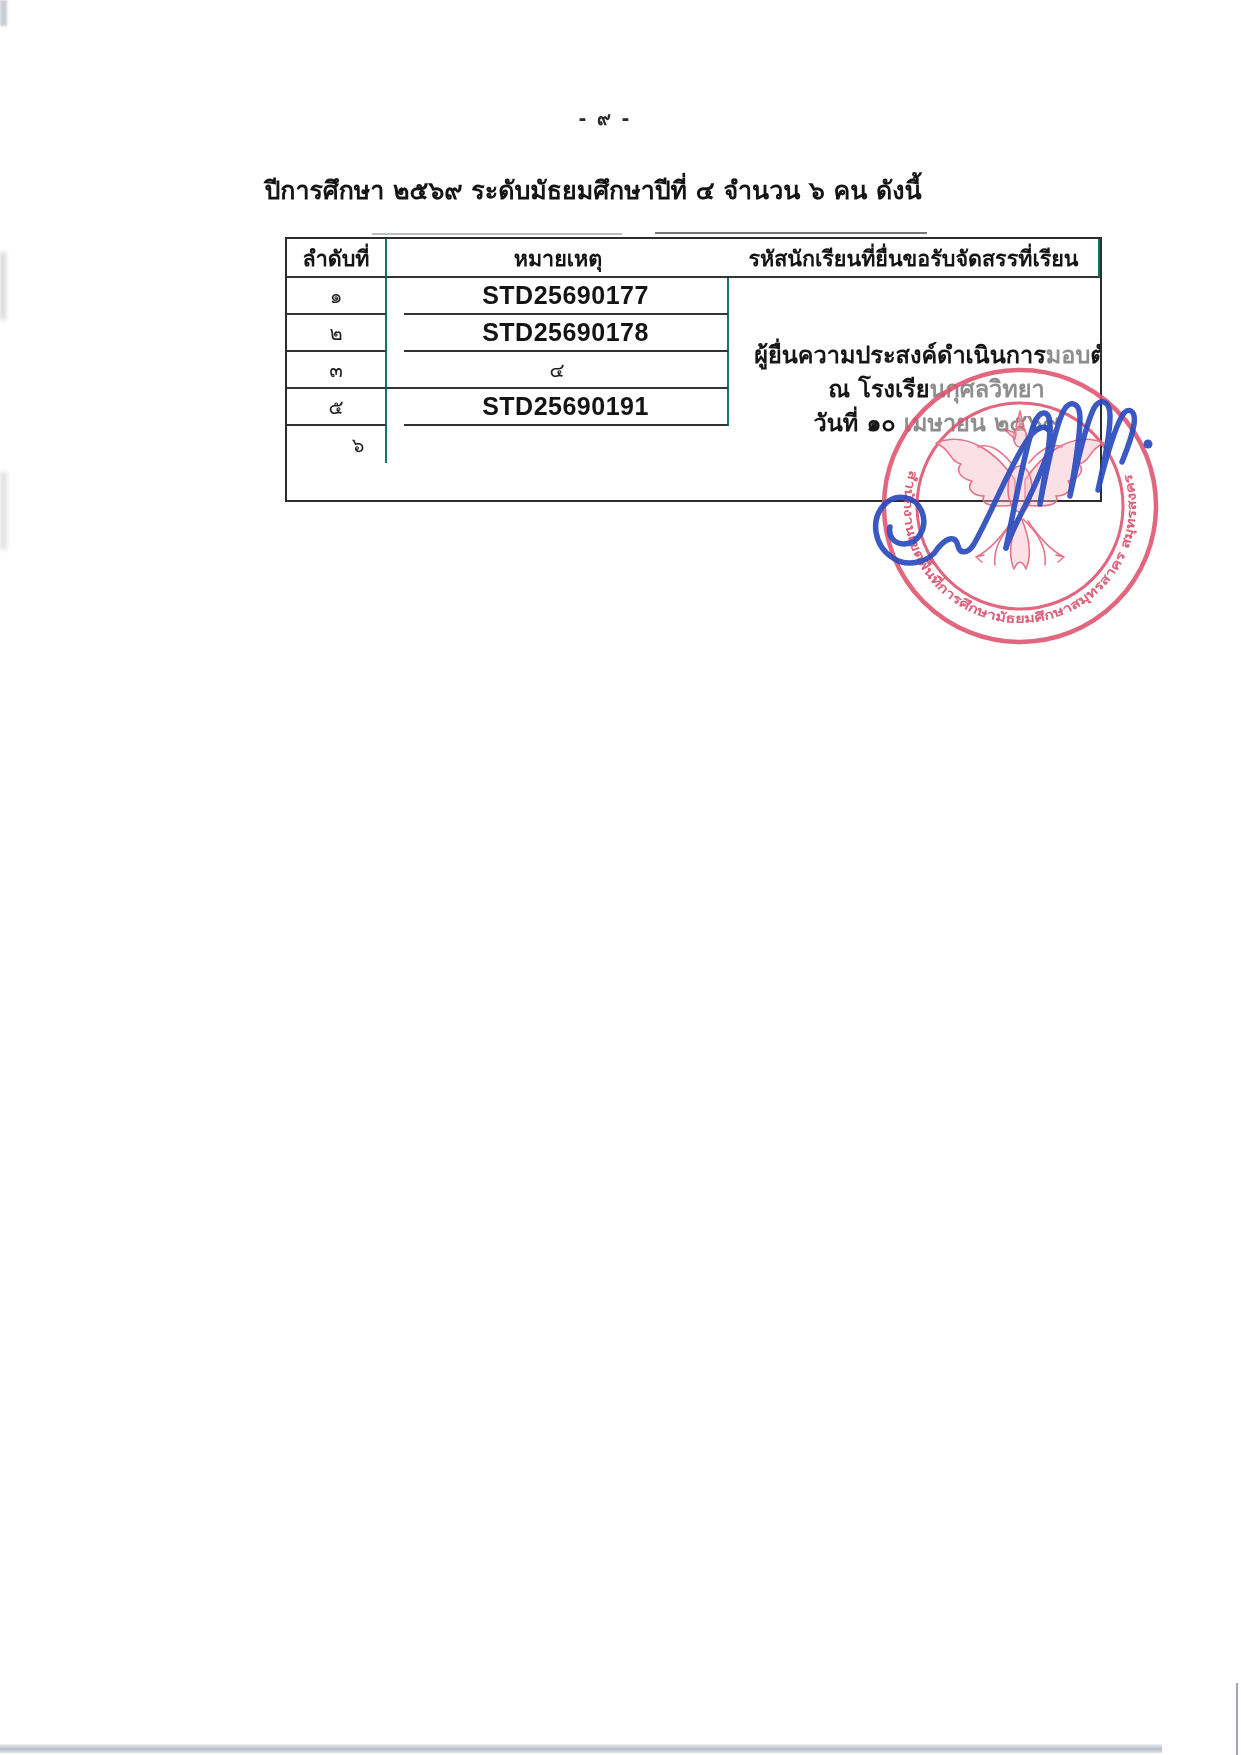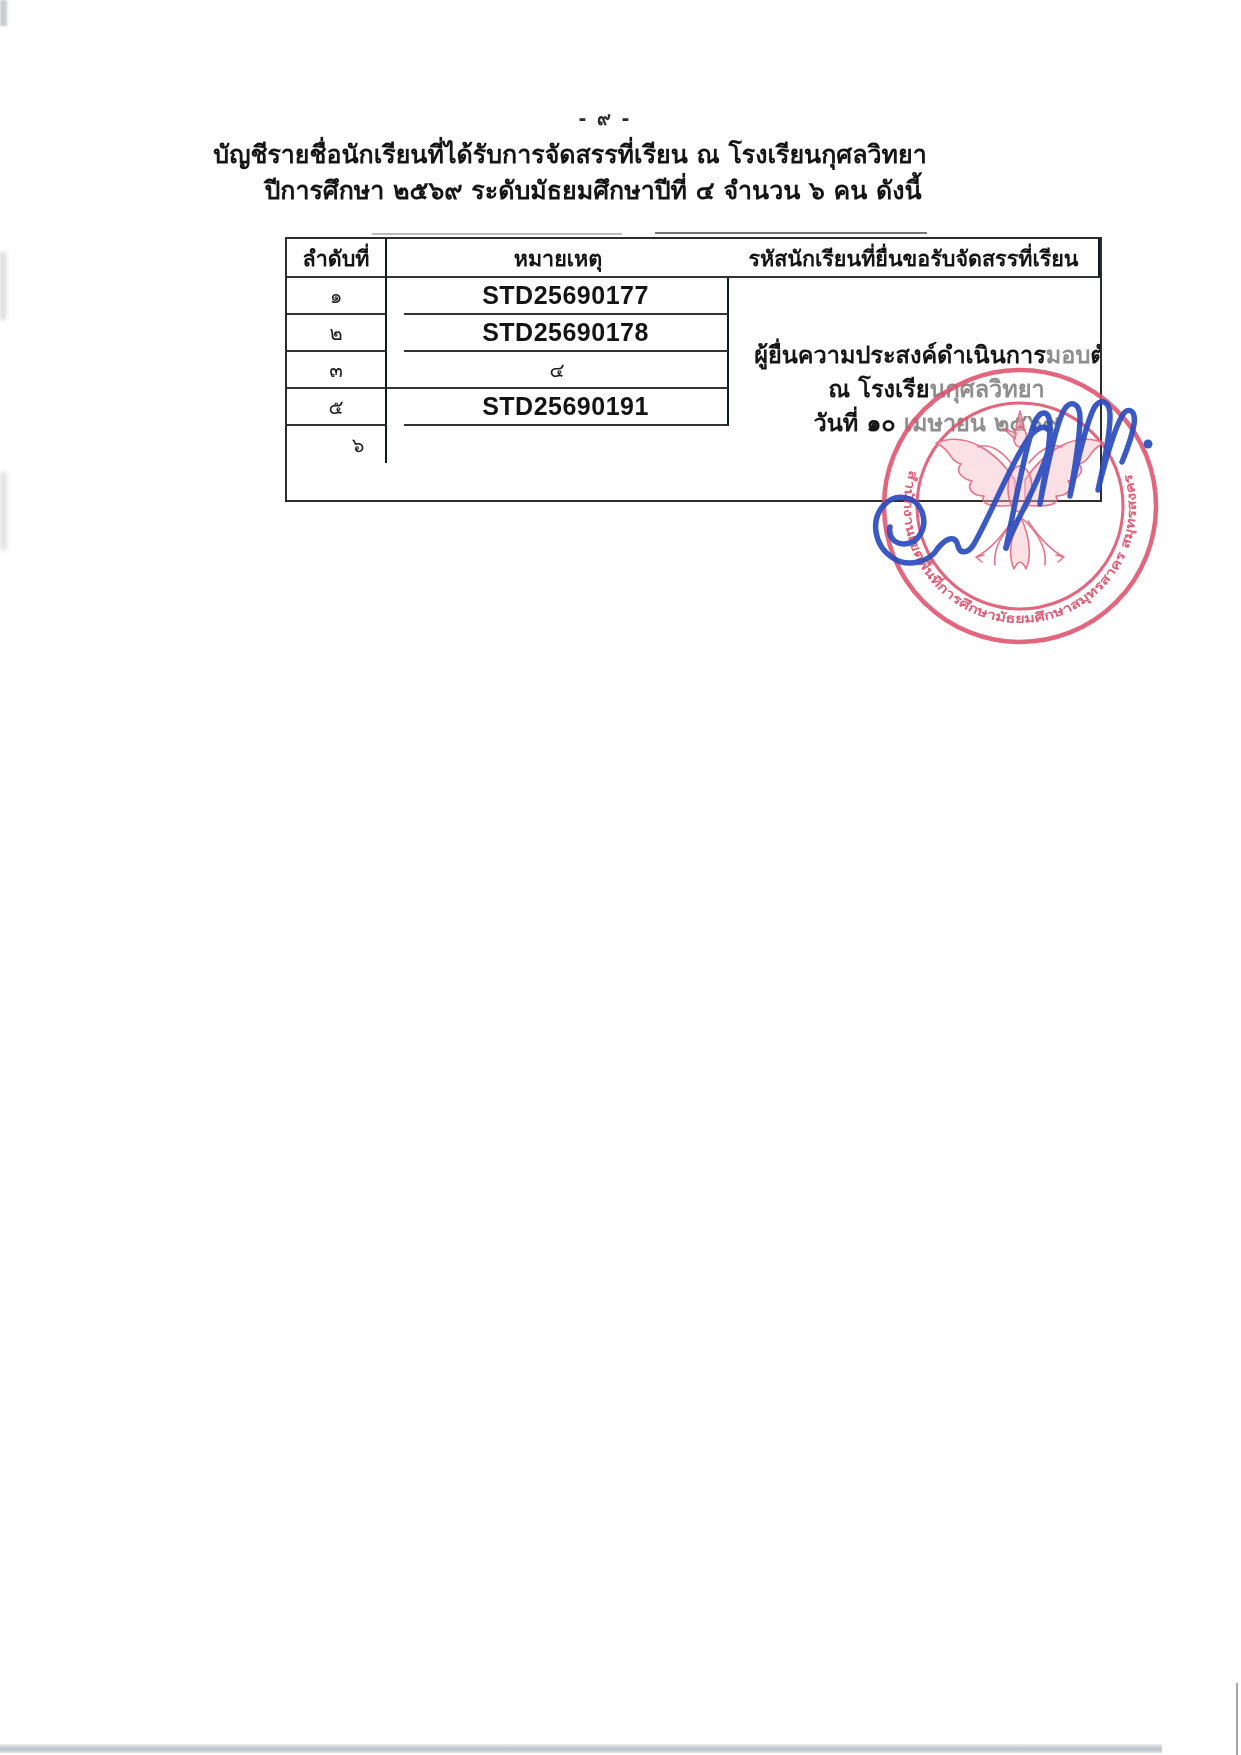--- a/index.html
+++ b/index.html
@@ -21,21 +21,21 @@
   
   .alloc-table{
     position:absolute;left:285px;top:237px;
     display:grid;
     grid-template-columns:100px 342px 371px;
     grid-template-rows:39px repeat(6,37px);
     border:2.5px solid #2c2c2c;
     background:#fff;
   }
   .c{
-    border-right:2px solid #0f172a;border-bottom:2px solid #343434;
+    border-right:2px solid #0f766e;border-bottom:2px solid #343434;
     display:flex;align-items:center;justify-content:center;
     overflow:hidden;
   }
   .no-r{border-right:none;}
   .no-b{border-bottom:none;padding-left:44px;}
   .hdr{font-weight:700;font-size:21.5px;color:#141414;}
   .num{font-size:20px;color:#1f1f1f;}
   .sid{
     font-family:"Liberation Sans","DejaVu Sans",sans-serif;
     font-weight:700;font-size:25px;letter-spacing:.5px;color:#141414;margin-left:17px;
@@ -68,21 +68,20 @@
     font-size:12.5px;font-weight:700;
   }
 </style>
 </head>
 <body>
 
 <div class="page">
 
   <div class="pageno">- ๙ -</div>
 
-  <div class="title t1">บัญชีรายชื่อนักเรียนที่ได้รับการจัดสรรที่เรียน ณ โรงเรียนกุศลวิทยา</div>
   <div class="title t2">ปีการศึกษา ๒๕๖๙ ระดับมัธยมศึกษาปีที่ ๔ จำนวน ๖ คน ดังนี้</div>
 
   <div class="alloc-table">
     <div class="c hdr">ลำดับที่</div>
     <div class="c hdr no-r">หมายเหตุ</div>
     <div class="c hdr">รหัสนักเรียนที่ยื่นขอรับจัดสรรที่เรียน</div>
 
     <div class="c num">๑</div>
     <div class="c sid">STD25690177</div>
 

